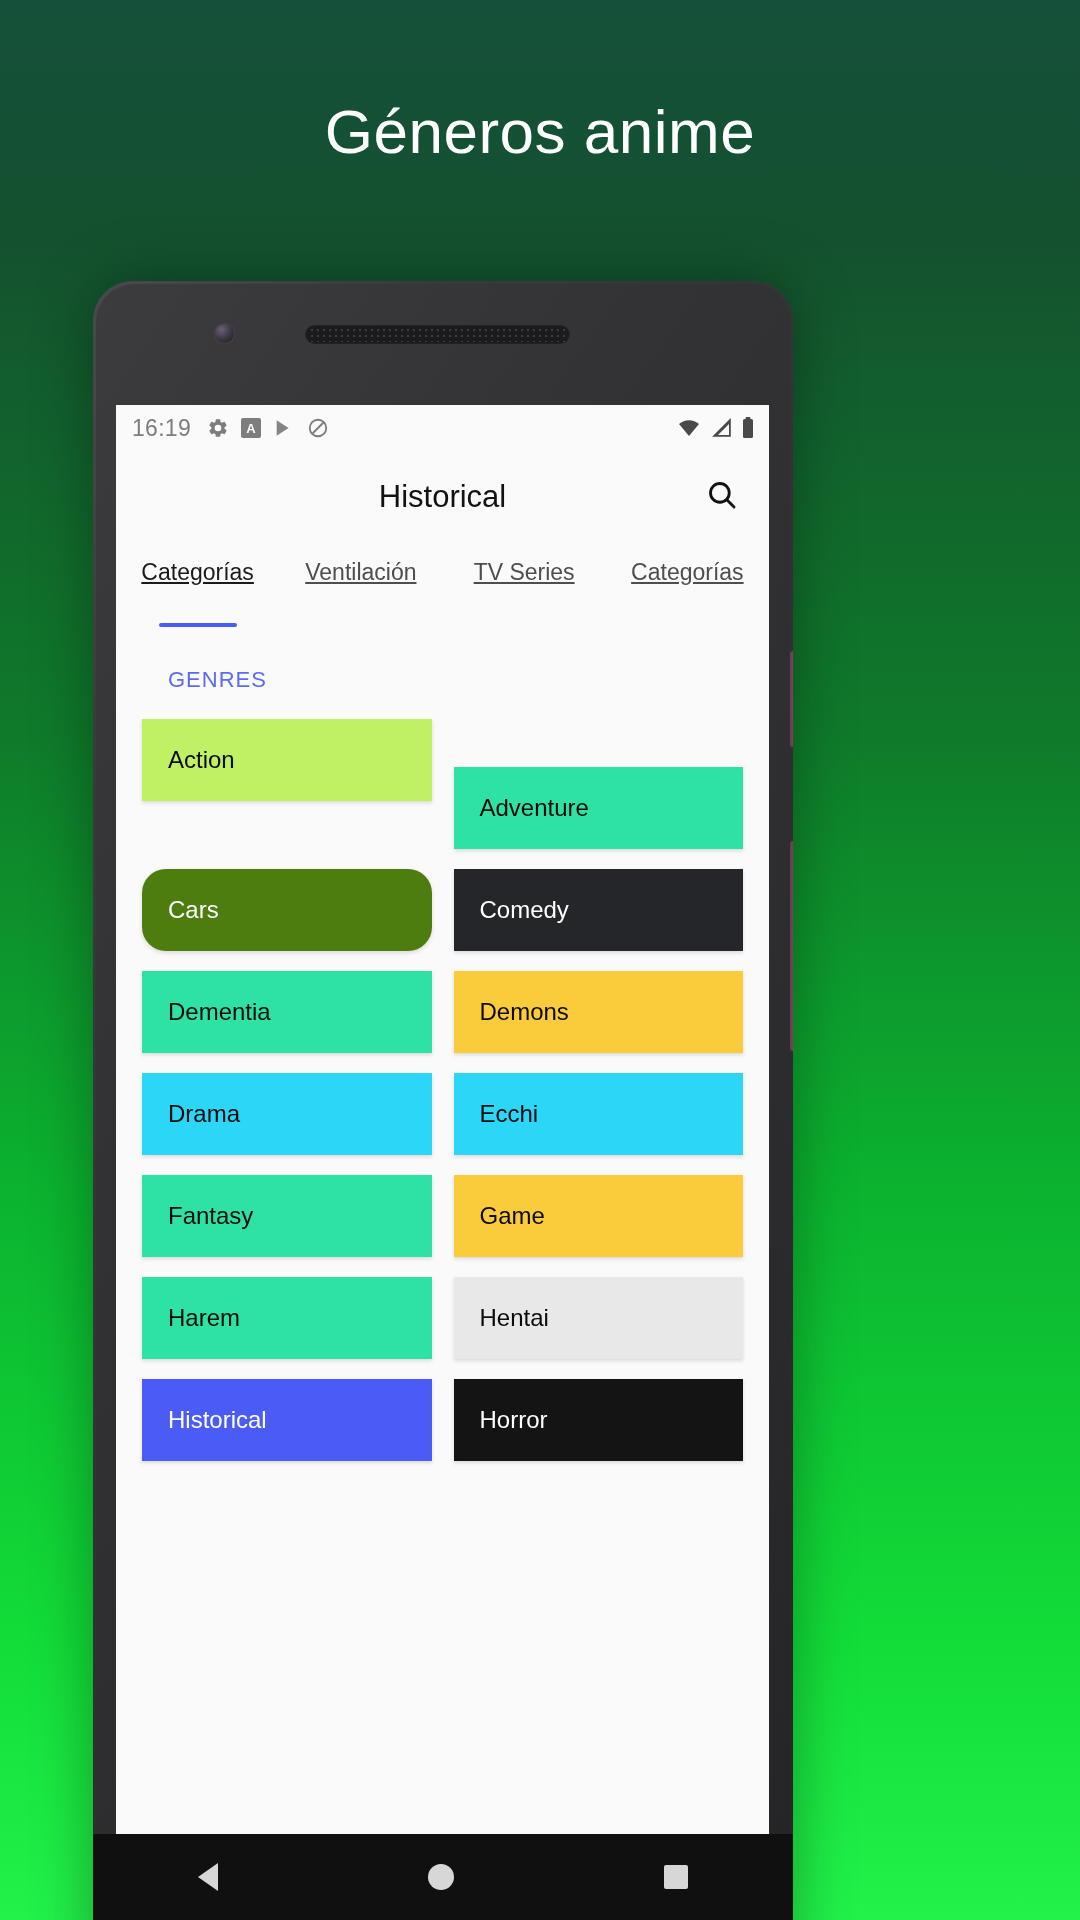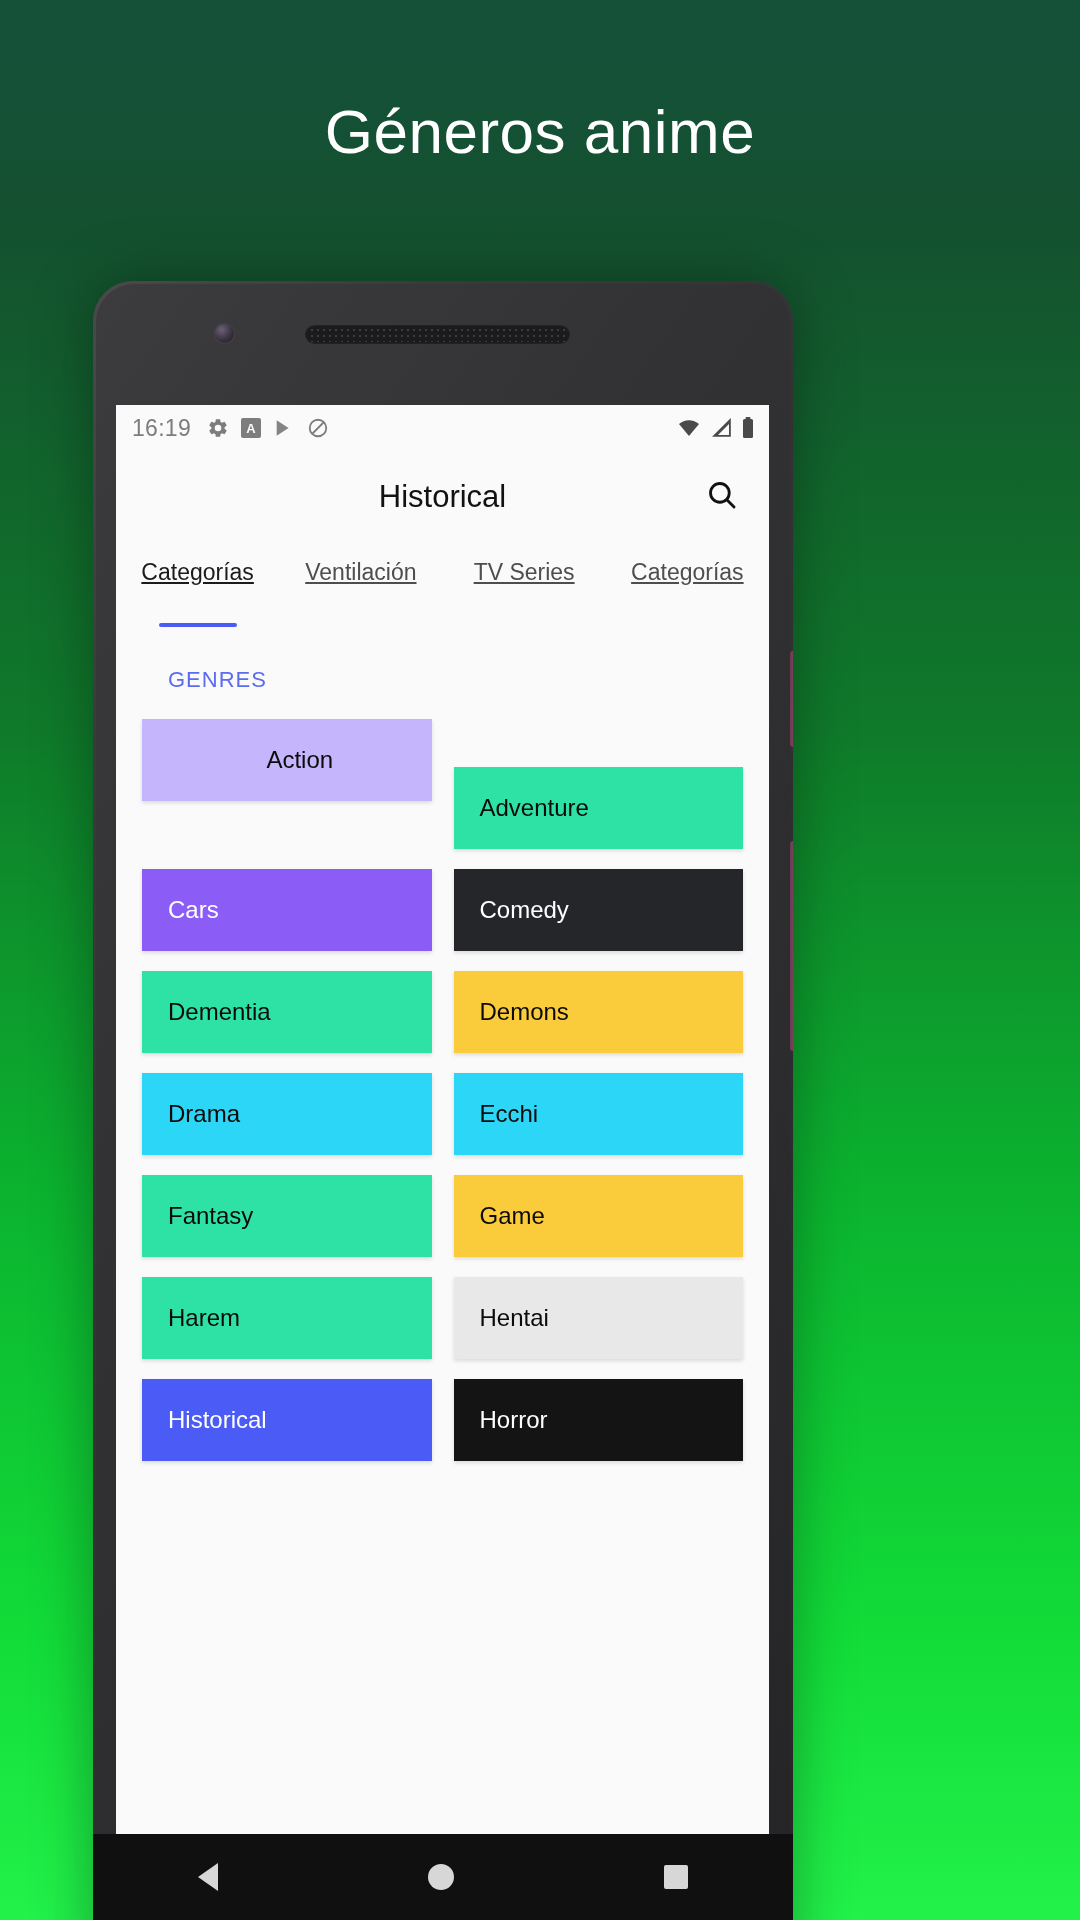--- a/index.html
+++ b/index.html
@@ -214,27 +214,27 @@
       </div>
       <div class="tab">
         <span class="tab-label">Categorías</span>
         <span class="underline"></span>
       </div>
     </div>
 
     <div class="section-label">GENRES</div>
 
     <div class="grid">
-      <div class="tile" style="background: #c4b5fd; color: rgb(11, 11, 11); justify-content: center;">
+      <div class="tile" style="background: #bef264; color: rgb(11, 11, 11);">
           <span>Action</span>
         </div>
       <div class="tile" style="background: rgb(46, 226, 166); color: rgb(11, 11, 11); margin-top: 48px;">
           <span>Adventure</span>
         </div>
-      <div class="tile" style="background: #8b5cf6; color: rgb(255, 255, 255);">
+      <div class="tile" style="background: #4d7c0f; color: rgb(255, 255, 255); border-radius: 24px;">
           <span>Cars</span>
         </div>
       <div class="tile" style="background: rgb(36, 38, 42); color: rgb(255, 255, 255);">
           <span>Comedy</span>
         </div>
       <div class="tile" style="background: rgb(46, 226, 166); color: rgb(11, 11, 11);">
           <span>Dementia</span>
         </div>
       <div class="tile" style="background: rgb(250, 203, 58); color: rgb(11, 11, 11);">
           <span>Demons</span>

